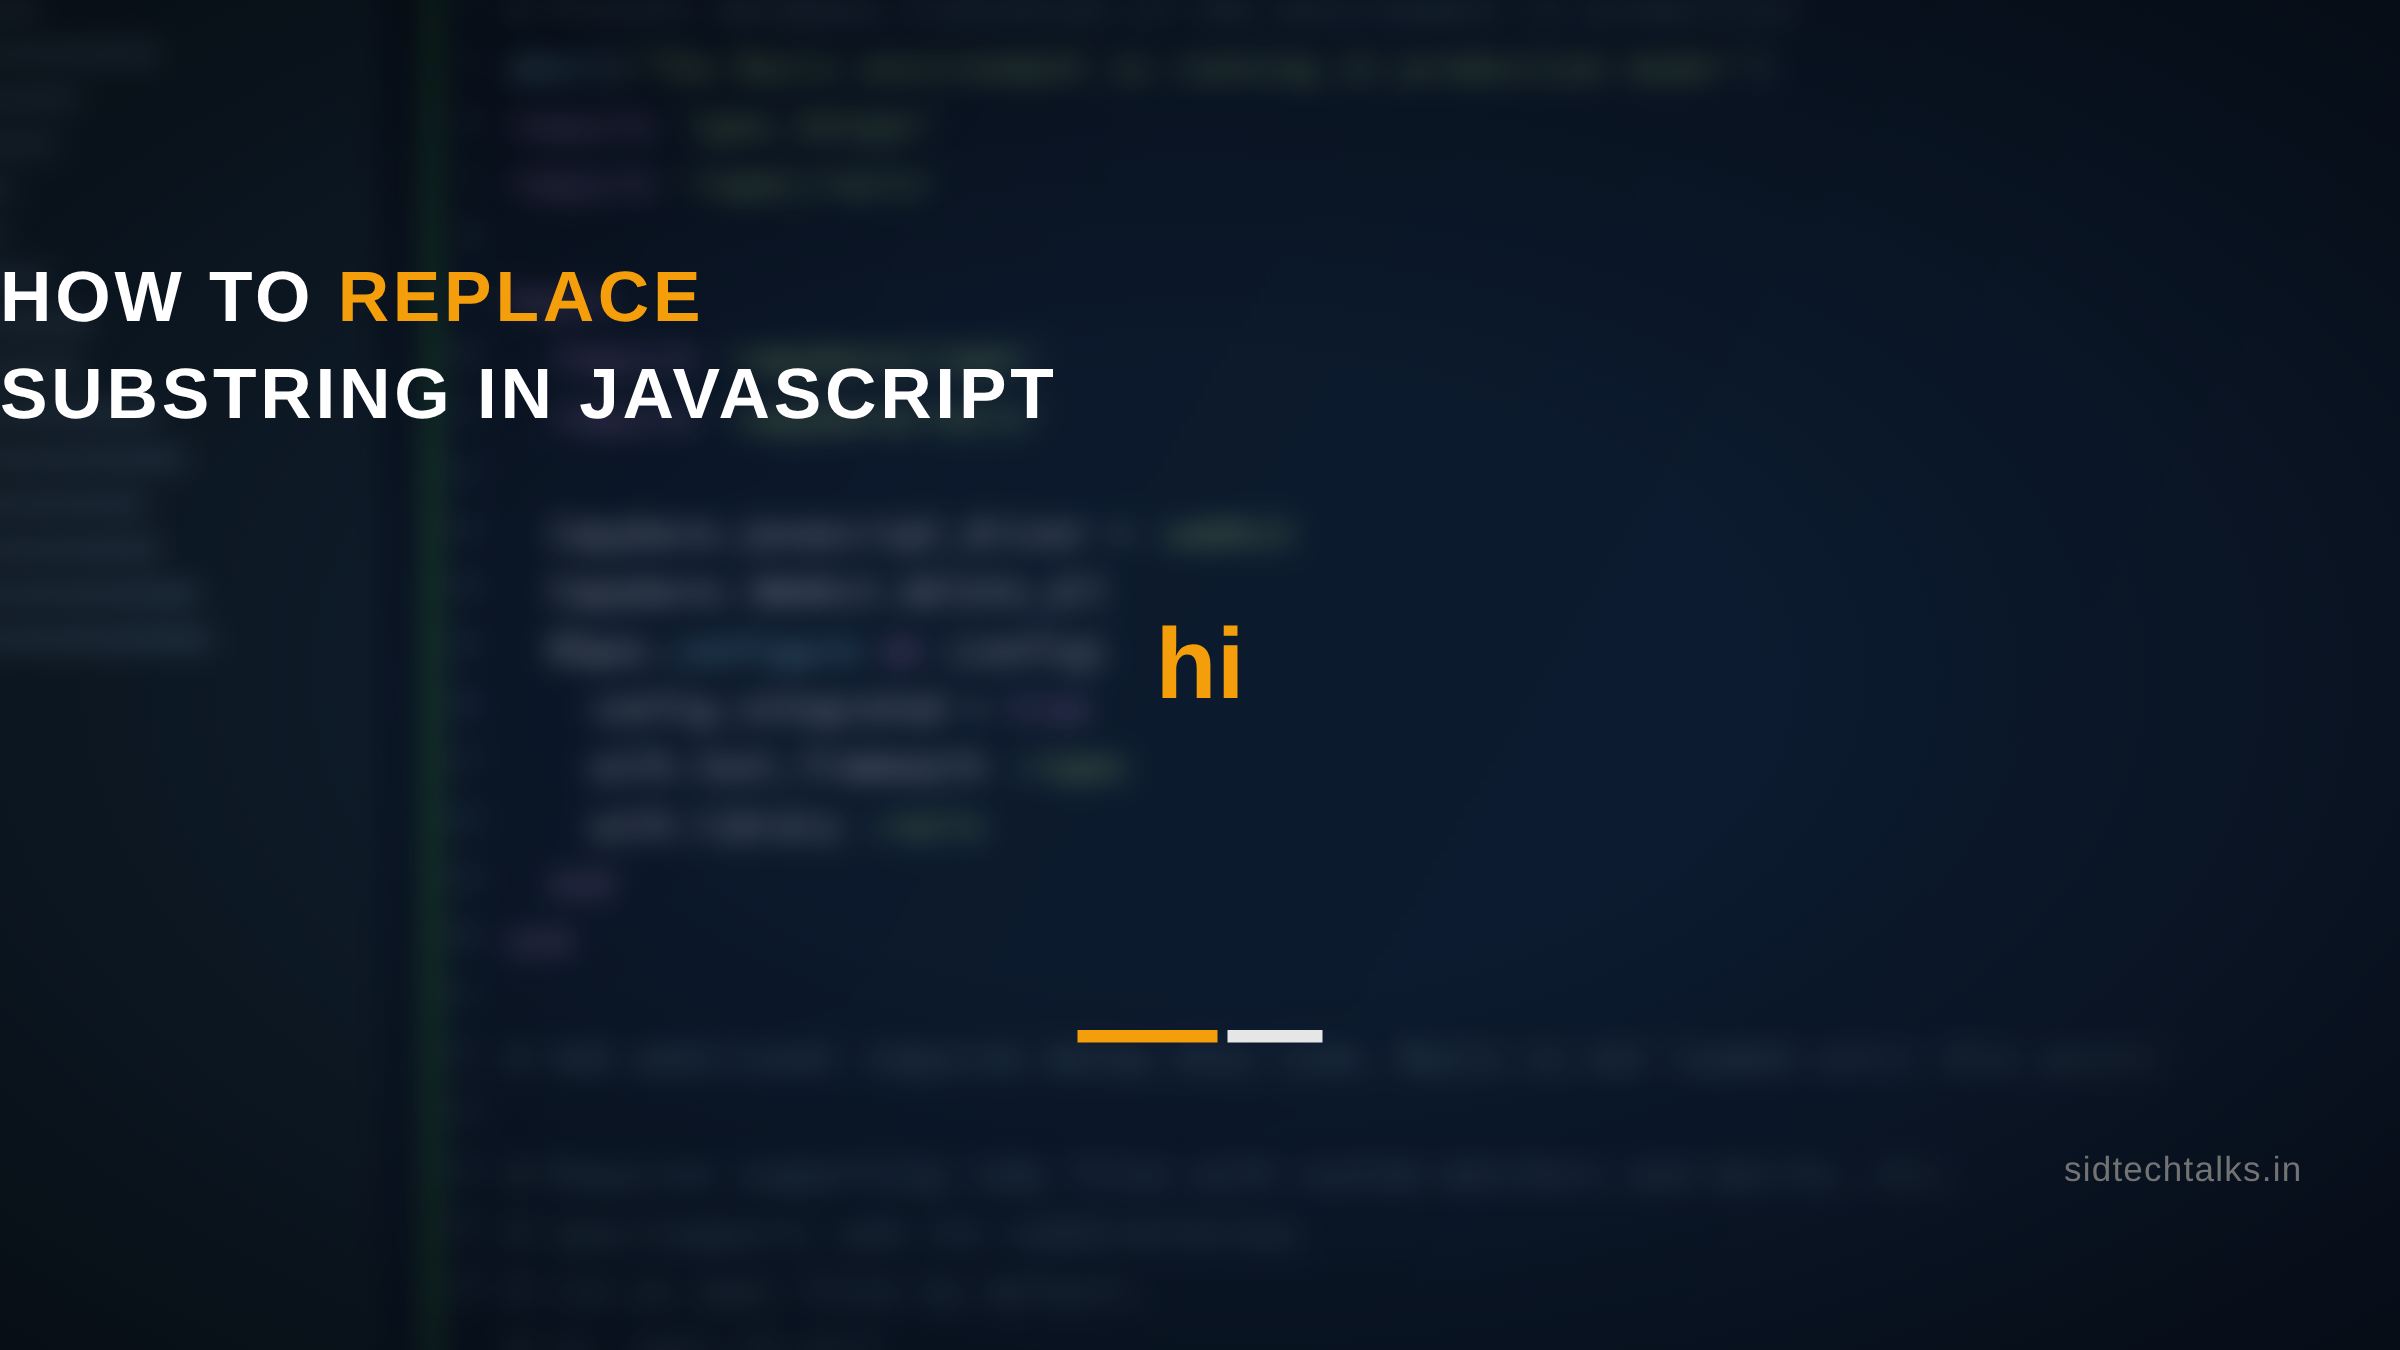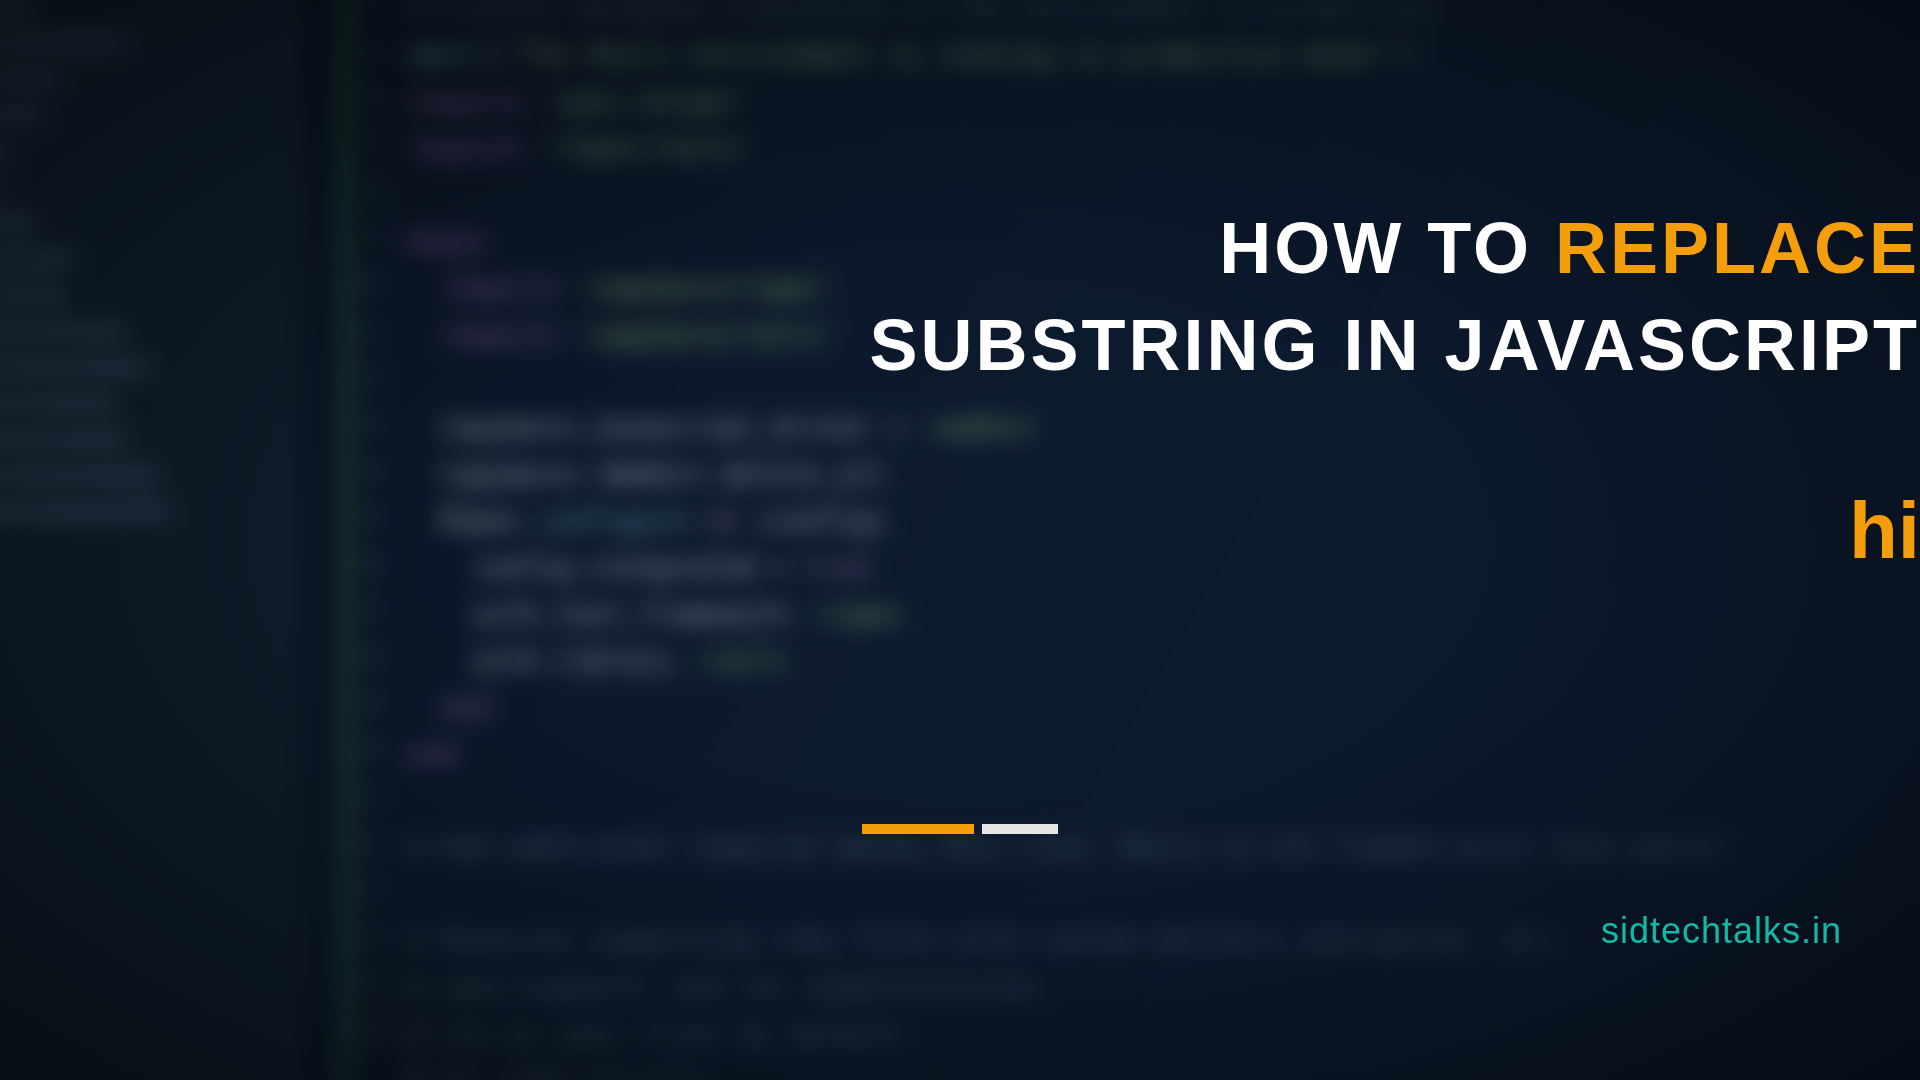--- a/index.html
+++ b/index.html
@@ -51,31 +51,31 @@
   
   .vignette {
     position:absolute; inset:0;
     background: radial-gradient(ellipse at center, rgba(0,0,0,0) 32%, rgba(0,0,0,0.55) 100%);
     pointer-events:none;
   }
 
   
   .headline {
     position: absolute; left: 0; right: 0; top: 200px;
-    text-align: right;
+    text-align: left;
     font-weight: 800;
-    font-size: 72px;
+    font-size: 57px;
     letter-spacing: 3px;
     line-height: 1.35;
   }
   .headline .accent { color: #f59e0b; }
 
   .example {
     position: absolute; left: 0; right: 0; top: 480px;
-    text-align: right;
+    text-align: center;
     font-weight: 700;
     font-size: 80px;
     line-height: 1.28;
   }
   .example .new { color: #f59e0b; }
   .example .old {
     color: #9aa6b5;
     text-decoration: line-through;
     text-decoration-color: #f59e0b;
     text-decoration-thickness: 6px;
@@ -84,22 +84,22 @@
   .divider {
     position: absolute; left: 50%; top: 824px; transform: translateX(-50%);
     display: flex; gap: 8px;
   }
   .divider span { height: 10px; display: block; }
   .divider .o { width: 112px; background: #f59e0b; }
   .divider .w { width: 76px;  background: #e6e6e6; }
 
   .credit {
     position: absolute; right: 78px; bottom: 128px;
-    color: #14b8a6;
-    font-size: 36px;
+    color: #737373;
+    font-size: 28px;
     letter-spacing: 1px;
   }
 </style>
 </head>
 <body>
 
 <div class="bg">
   <div class="sidebar">
       <div class="item"></div>
       <div class="item">

